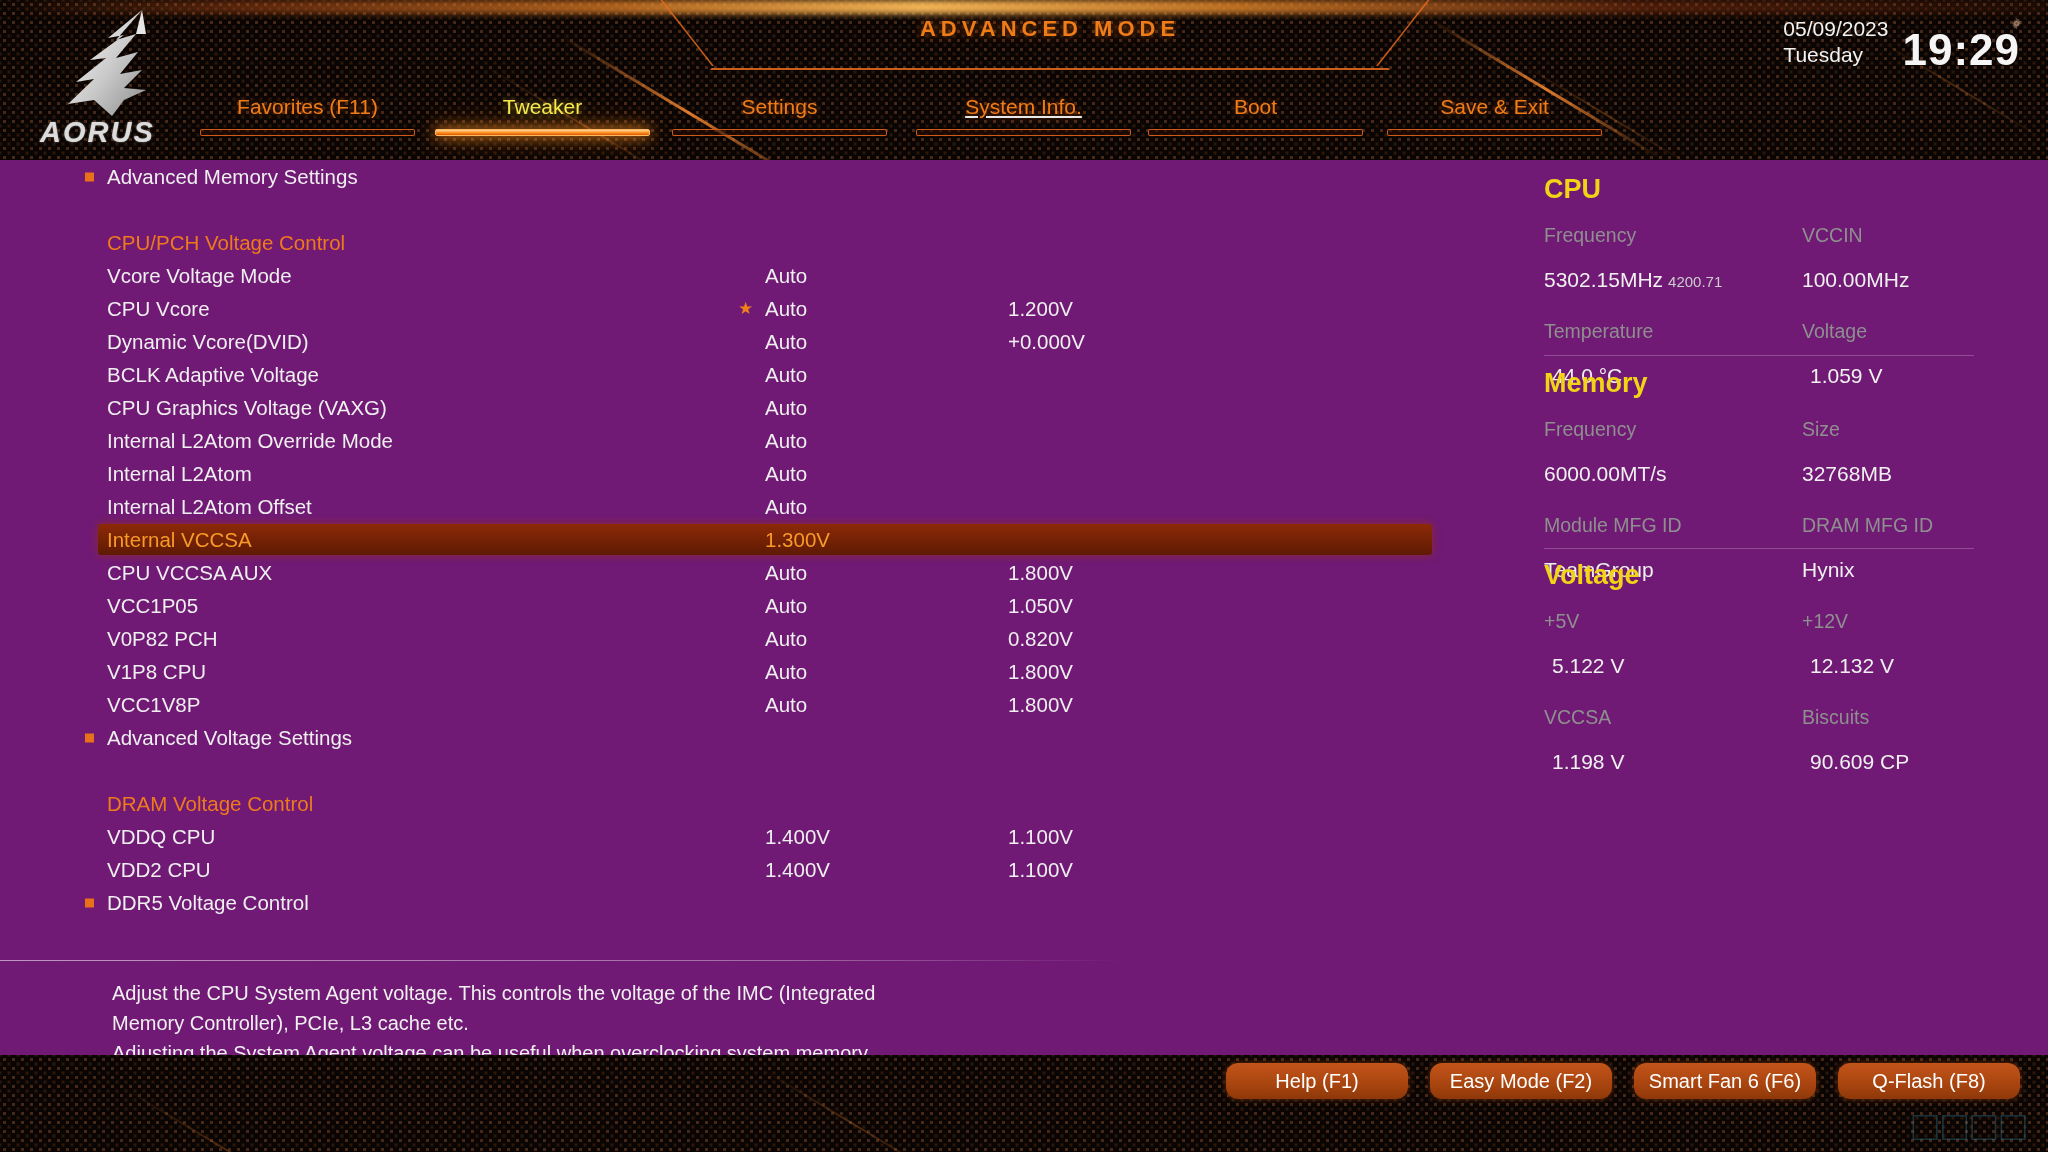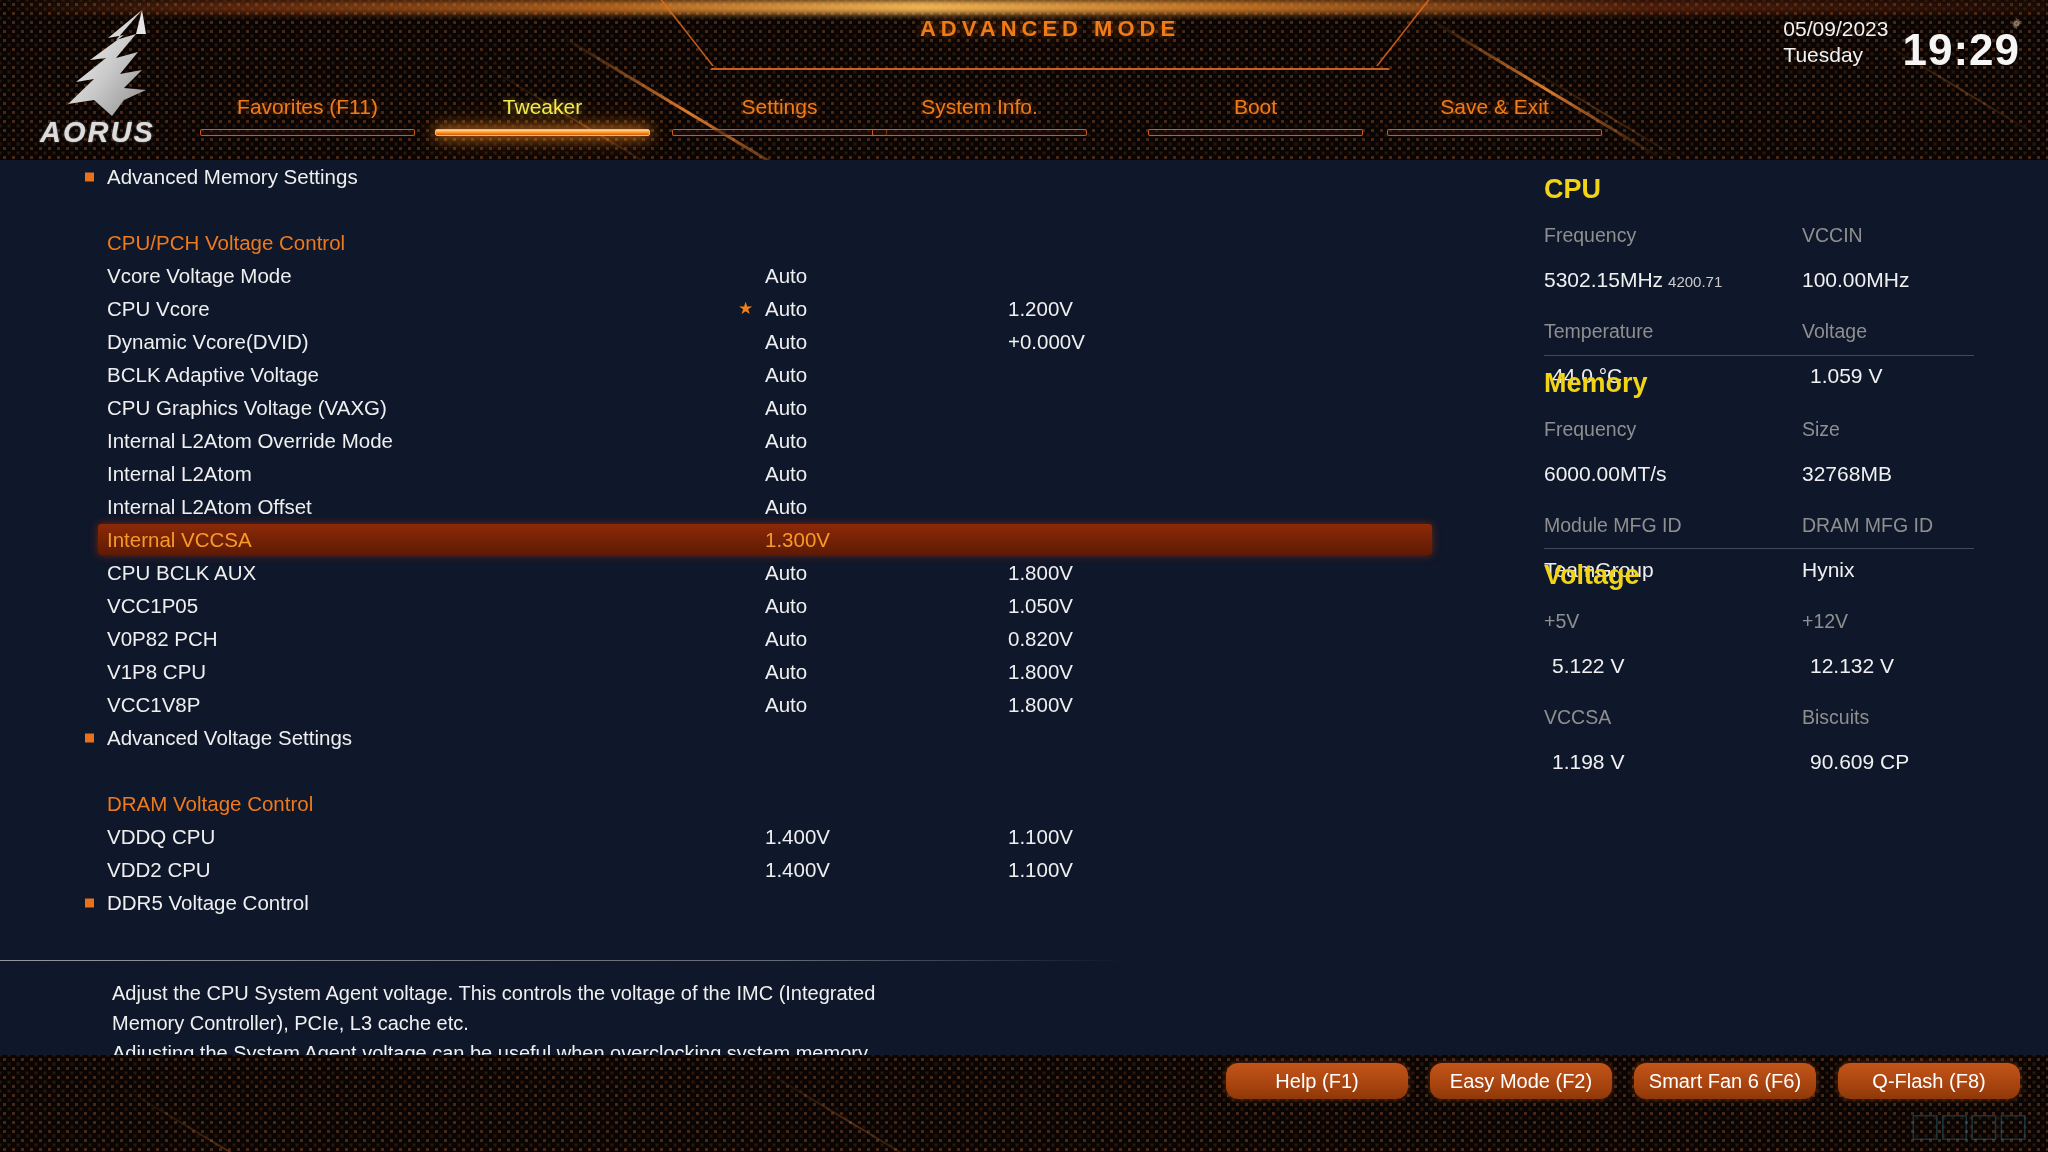--- a/index.html
+++ b/index.html
@@ -155,21 +155,21 @@
     border-color: #ffb861;
     background: linear-gradient(180deg,#ffd9a0 0%, #ff8c1a 55%, #d45a06 100%);
     box-shadow: 0 0 14px rgba(255,150,40,.95), 0 0 28px rgba(255,120,20,.55);
   }
 
   
   #body-area {
     position: absolute;
     left: 0; top: 160px;
     width: 2048px; height: 992px;
-    background: #0f172a;
+    background: #701a75;
   }
 
   
   #settings {
     position: absolute;
     left: 0; top: 0;
     width: 1530px;
   }
   .row {
     position: relative;
@@ -380,21 +380,21 @@
       <span class="tab-underline"></span>
     </div>
     <div class="tab active" style="left:435px; width:215px;">
       <span class="tab-label">Tweaker</span>
       <span class="tab-underline"></span>
     </div>
     <div class="tab" style="left:672px; width:215px;">
       <span class="tab-label">Settings</span>
       <span class="tab-underline"></span>
     </div>
-    <div class="tab" style="left:872px; width:215px;">
+    <div class="tab" style="left:916px; width:215px;text-decoration:underline;">
       <span class="tab-label">System Info.</span>
       <span class="tab-underline"></span>
     </div>
     <div class="tab" style="left:1148px; width:215px;">
       <span class="tab-label">Boot</span>
       <span class="tab-underline"></span>
     </div>
     <div class="tab" style="left:1387px; width:215px;">
       <span class="tab-label">Save &amp; Exit</span>
       <span class="tab-underline"></span>
@@ -467,21 +467,21 @@
     </div>
 
     <div class="row nobullet selected">
       <span class="hl"></span>
       <span class="label">Internal VCCSA</span>
       <span class="value1">1.300V</span>
       <span class="value2"></span>
     </div>
 
     <div class="row nobullet">
-      <span class="label">CPU BCLK AUX</span>
+      <span class="label">CPU VCCSA AUX</span>
       <span class="value1">Auto</span>
       <span class="value2">1.800V</span>
     </div>
 
     <div class="row nobullet">
       <span class="label">VCC1P05</span>
       <span class="value1">Auto</span>
       <span class="value2">1.050V</span>
     </div>
 

